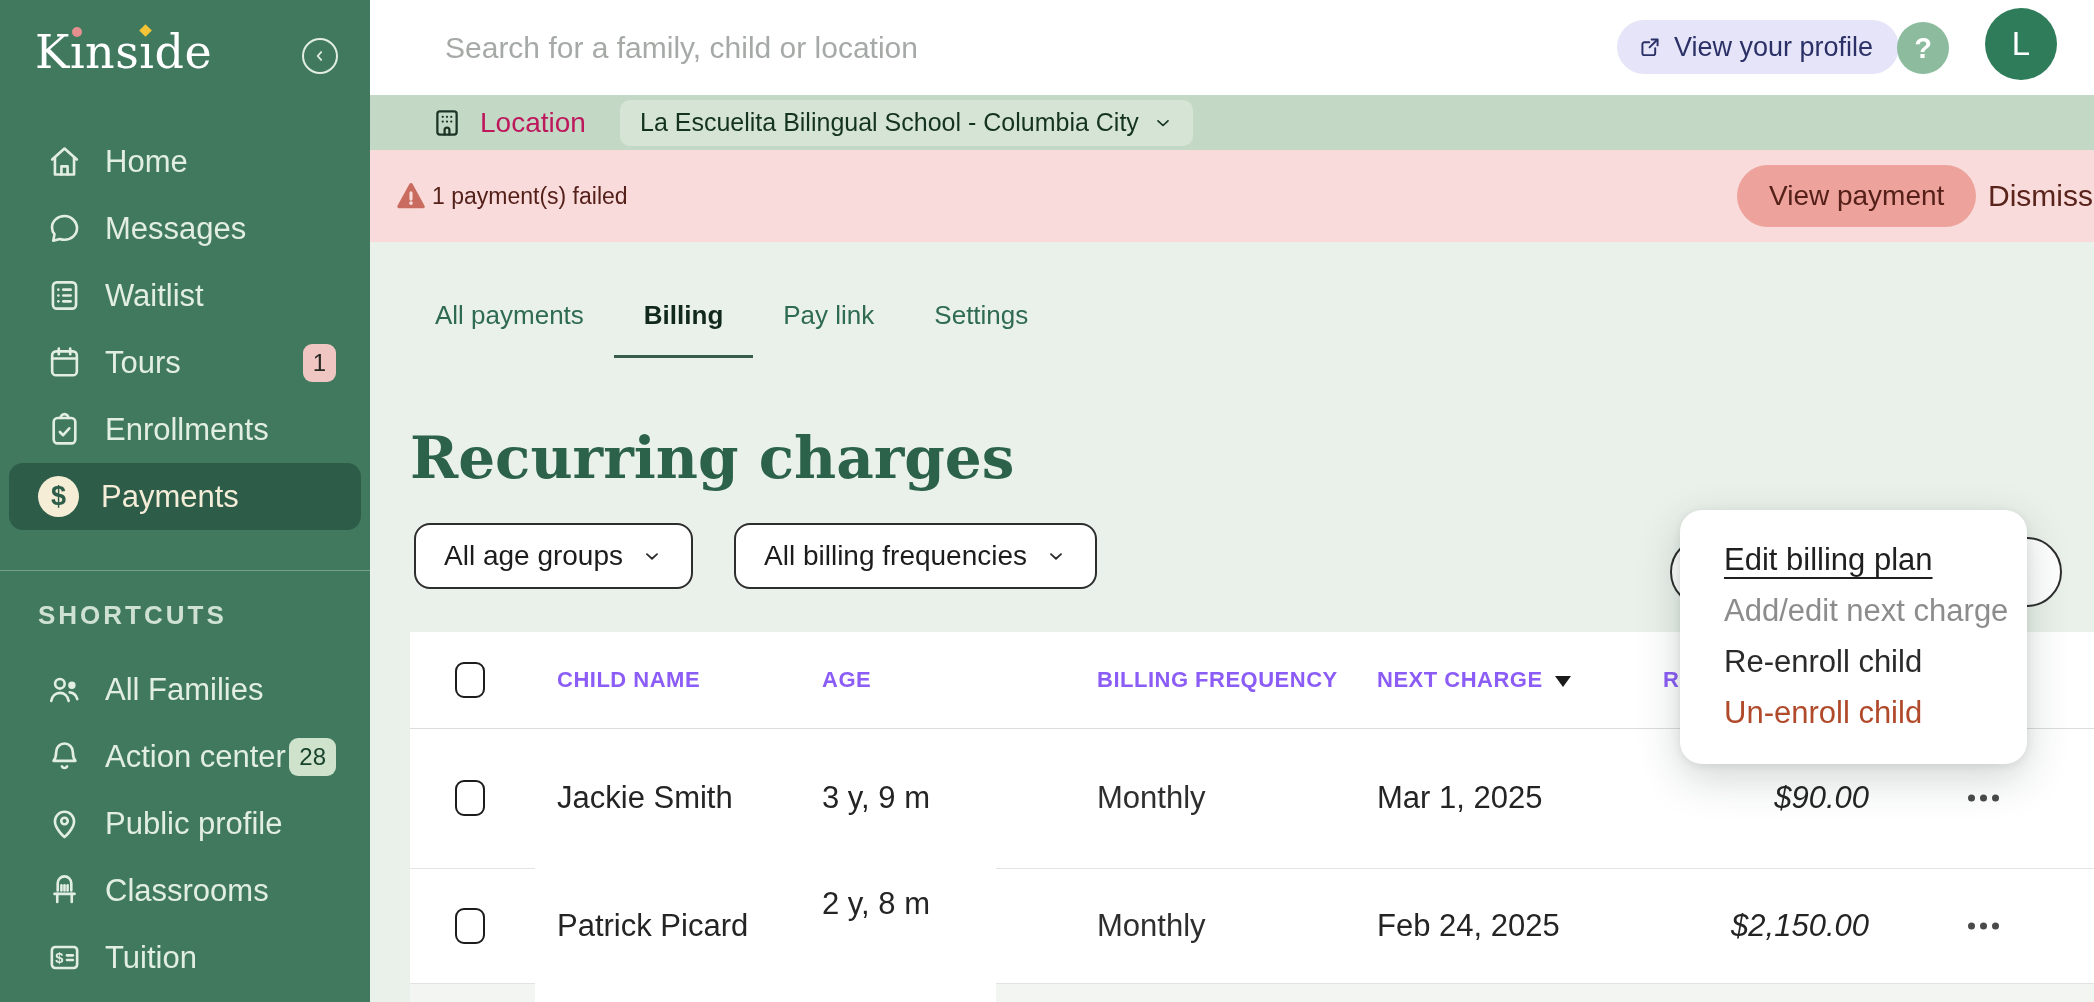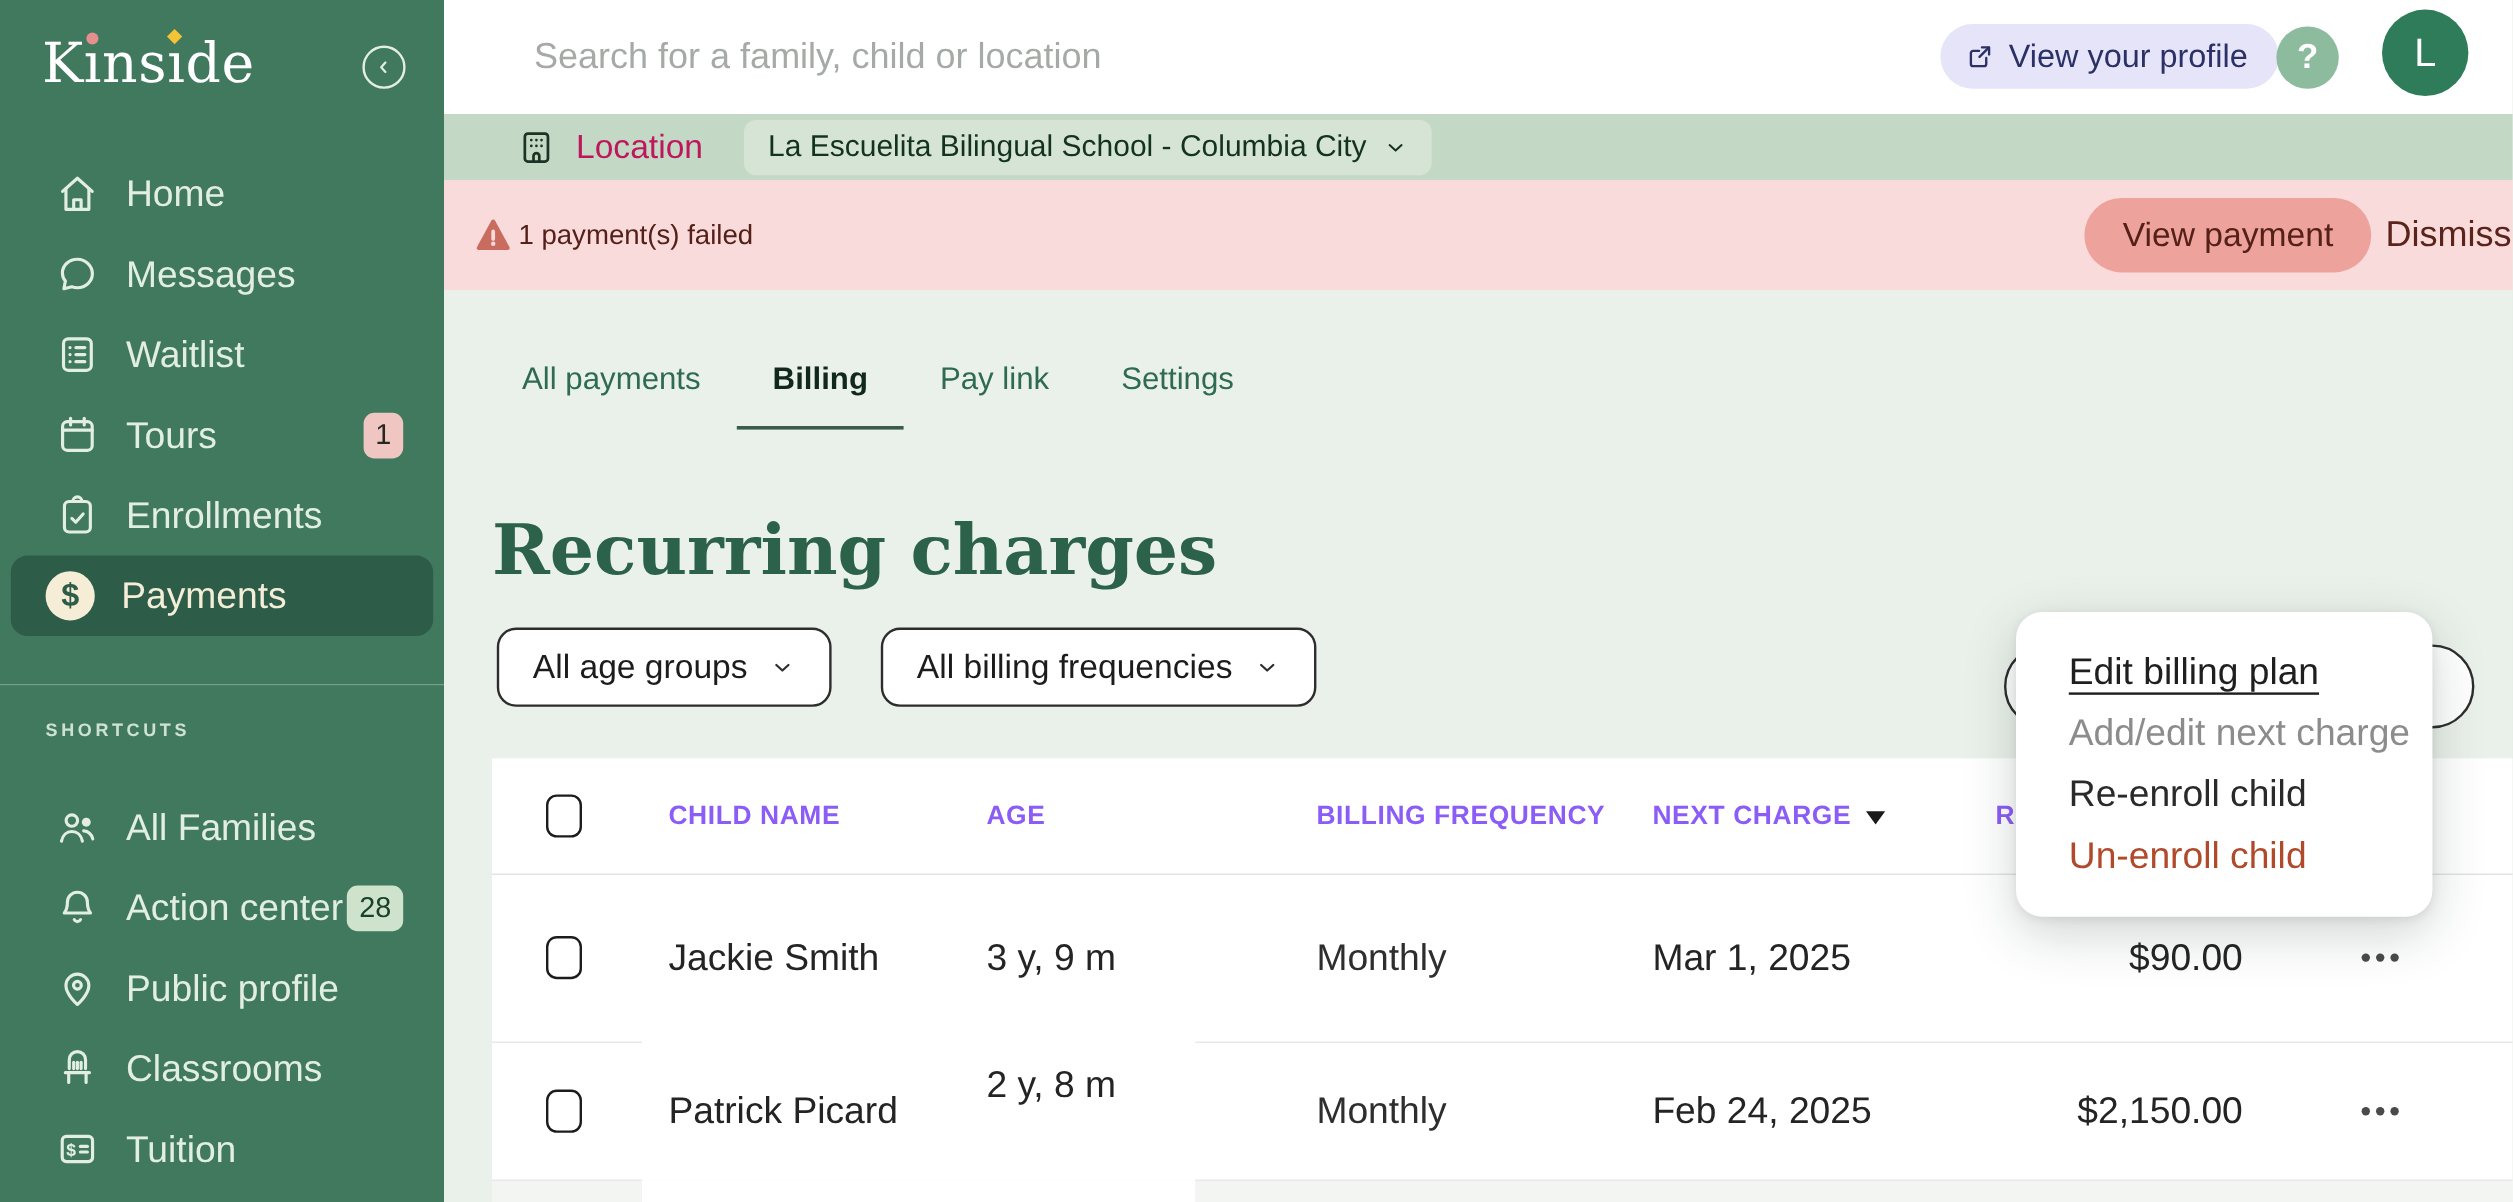--- a/index.html
+++ b/index.html
@@ -20,21 +20,21 @@
   .shortcuts{top:656px;}
   .nav-item{position:relative;height:67px;display:flex;align-items:center;padding-left:46px;gap:22px;font-size:31px;color:#e2eee3;cursor:pointer;}
   .nav-item.active{background:#2d5c48;border-radius:14px;margin:0 9px;padding-left:29px;color:#f4edd8;}
   .nav-icon{width:37px;height:37px;flex:0 0 37px;display:flex;align-items:center;justify-content:center;}
   .nav-icon svg{width:37px;height:37px;}
   .payments-icon{width:41px;height:41px;flex:0 0 41px;border-radius:50%;background:#f5edd6;color:#2d5c48;display:flex;align-items:center;justify-content:center;font-weight:700;font-size:27px;}
   .badge{position:absolute;right:34px;top:50%;transform:translateY(-50%);border-radius:9px;font-size:24px;line-height:1;padding:7px 10px;font-weight:500;}
   .badge.pink{background:#efc6c2;color:#272722;}
   .badge.green{background:#cfe2cb;color:#17422b;}
   .sidebar-divider{position:absolute;top:570px;left:0;width:100%;height:1px;background:rgba(255,255,255,.28);}
-  .shortcuts-label{position:absolute;top:600px;left:38px;font-size:15px;letter-spacing:3px;color:#cfe2d2;font-weight:600;}
+  .shortcuts-label{position:absolute;top:600px;left:38px;font-size:26px;letter-spacing:3px;color:#cfe2d2;font-weight:600;}
 
   
   .main{position:absolute;left:370px;top:0;width:1724px;height:1002px;}
   .topbar{position:absolute;top:0;left:0;right:0;height:95px;background:#ffffff;}
   .search-input{position:absolute;left:73px;top:0;height:95px;width:820px;border:none;outline:none;font-size:30px;color:#333;background:transparent;font-family:"Liberation Sans",sans-serif;}
   .search-input::placeholder{color:#a6aaa7;}
   .profile-btn{position:absolute;left:1247px;top:20px;height:54px;padding:0 26px 0 20px;border-radius:27px;background:#e5e4f8;color:#2b3166;font-size:27px;display:flex;align-items:center;gap:11px;border:none;cursor:pointer;font-family:"Liberation Sans",sans-serif;}
   .profile-btn svg{width:26px;height:26px;}
   .help-btn{position:absolute;left:1527px;top:22px;width:52px;height:52px;border-radius:50%;background:#8cbc9d;color:#fff;font-size:29px;font-weight:700;border:none;display:flex;align-items:center;justify-content:center;cursor:pointer;font-family:"Liberation Sans",sans-serif;}
   .avatar{position:absolute;left:1615px;top:8px;width:72px;height:72px;border-radius:50%;background:#2e7c59;color:#fff;font-size:33px;display:flex;align-items:center;justify-content:center;cursor:pointer;}
@@ -77,21 +77,21 @@
   .hdr-divider{position:absolute;top:96px;left:0;right:0;height:1px;background:#dcdcdc;}
   .trow{position:absolute;left:0;right:0;}
   .row1{top:96px;height:140px;}
   .row2{top:236px;height:115px;}
   .cell{position:absolute;top:50%;transform:translateY(-50%);font-size:31px;color:#242424;white-space:nowrap;}
   .c-name{left:147px;}
   .c-age{left:412px;}
   .row2 .c-age{top:calc(50% - 22px);}
   .c-freq{left:687px;color:#2e2e2e;}
   .c-next{left:967px;}
-  .c-amount{left:auto;right:225px;text-align:right;}
+  .c-amount{left:auto;right:225px;text-align:right;font-style:italic;}
   .kebab{position:absolute;left:1558px;top:50%;transform:translateY(-50%);display:flex;gap:5px;cursor:pointer;}
   .kebab i{width:7px;height:7px;border-radius:50%;background:#4a4a4a;display:block;}
   .row-div{position:absolute;height:1px;background:#e3e3e3;}
   .seg-l{left:0;width:125px;}
   .seg-r{left:586px;right:0;}
   .d1{top:236px;}
   .d2{top:351px;}
   .sliver{position:absolute;top:352px;left:0;right:0;bottom:0;background:#f3f5f3;}
   .sliver-band{position:absolute;top:352px;left:125px;width:461px;bottom:0;background:#fff;}
   .sort-icon{display:inline-block;margin-left:12px;width:0;height:0;border-left:8px solid transparent;border-right:8px solid transparent;border-top:11px solid #1a1a1a;vertical-align:middle;}

